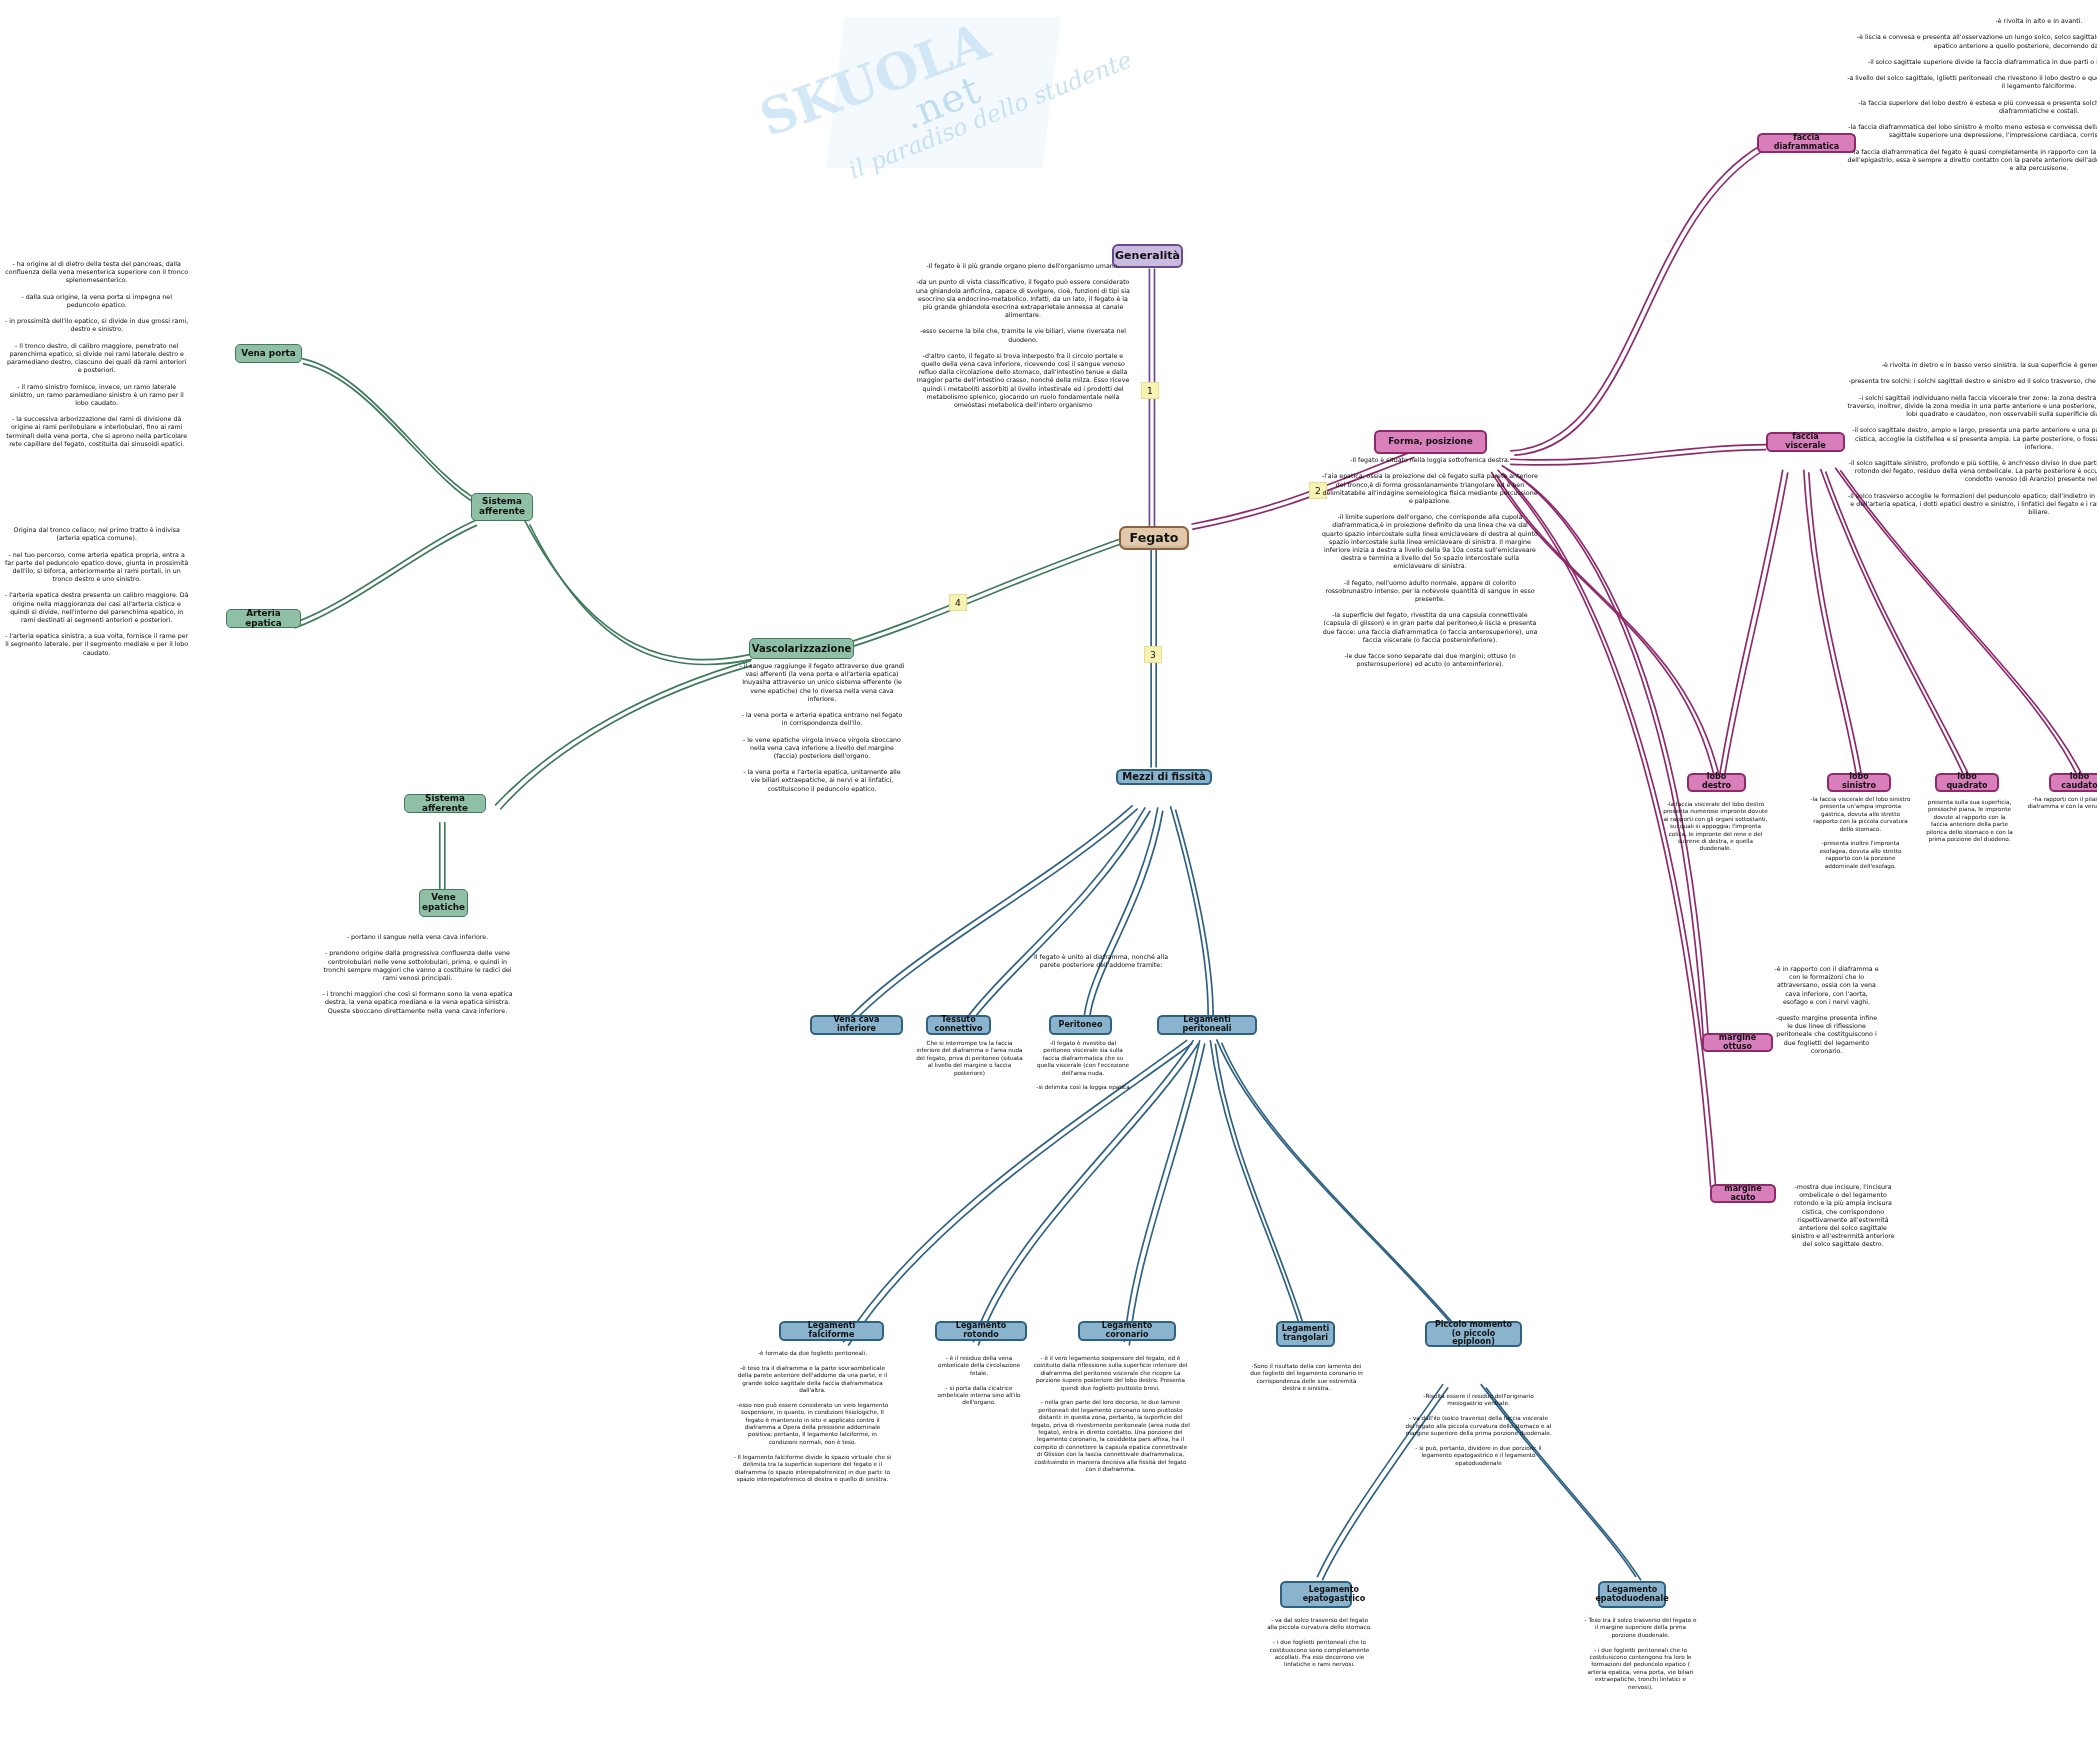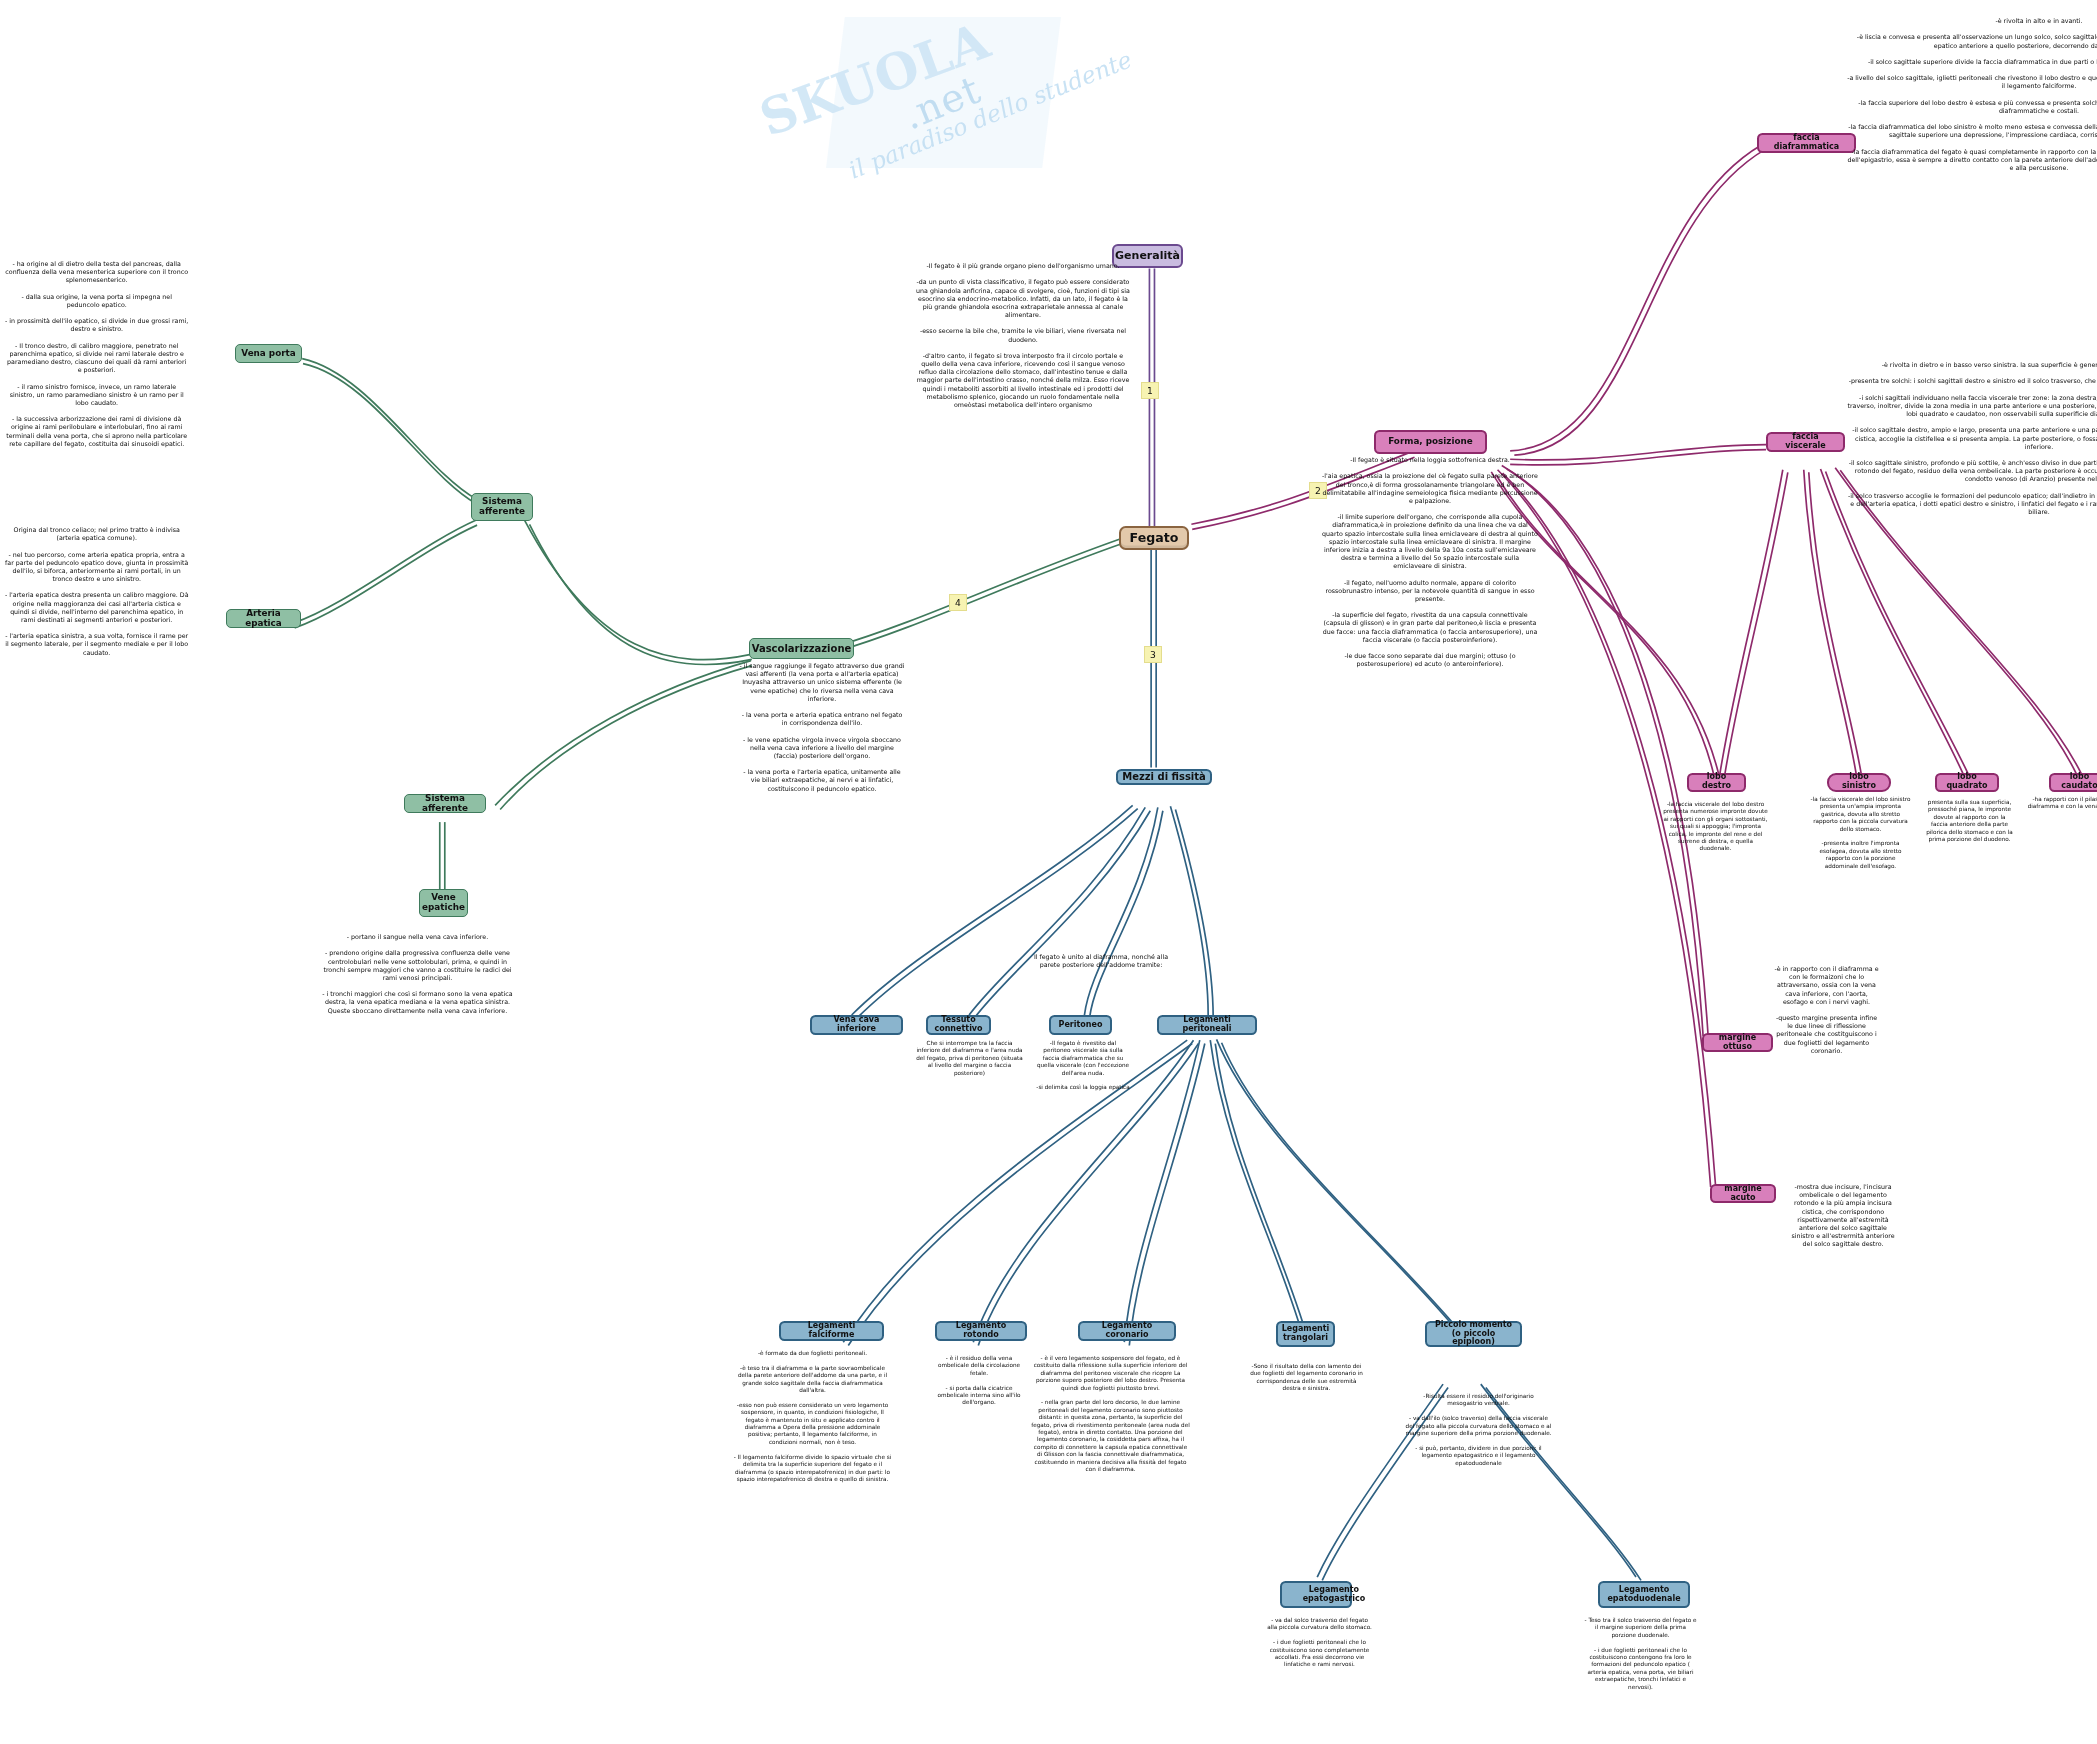--- a/index.html
+++ b/index.html
@@ -237,21 +237,21 @@
 
 -il solco sagittale destro, ampio e largo, presenta una parte anteriore e una parte posteriore. la parte anteriore o fossa cistica, accoglie la cistifellea e si presenta ampia. La parte posteriore, o fossa della vena cava, accoglie la vena cava inferiore.
 
 -il solco sagittale sinistro, profondo e più sottile, è anch'esso diviso in due parti. La parte anteriore contiene il legamento rotondo del fegato, residuo della vena ombelicale. La parte posteriore è occupata dal legamento venoso, residuo del condotto venoso (di Aranzio) presente nel feto.
 
 -il solco trasverso accoglie le formazioni del peduncolo epatico; dall'indietro in avanti, i rami di divisione della vena porta e dell'arteria epatica, i dotti epatici destro e sinistro, i linfatici del fegato e i rami nervosi del plesso epatico e del plesso biliare.</div>
 
   <div class="node n-pink-sm" style="left:1687px;top:773px;width:59px;height:18.5px;">lobo destro</div>
   <div class="txt t-xs" style="left:1663px;top:801px;width:105px;">-la faccia viscerale del lobo destro presenta numerose impronte dovute ai rapporti con gli organi sottostanti, sui quali si appoggia; l'impronta colica, le impronte del rene e del surrene di destra, e quella duodenale.</div>
 
-  <div class="node n-pink-sm" style="left:1827px;top:773px;width:64px;height:18.5px;border-radius:9px;">lobo sinistro</div>
+  <div class="node n-pink-sm" style="left:1827px;top:773px;width:64px;height:18.5px;">lobo sinistro</div>
   <div class="txt t-xs" style="left:1808px;top:796px;width:105px;">-la faccia viscerale del lobo sinistro presenta un'ampia impronta gastrica, dovuta allo stretto rapporto con la piccola curvatura dello stomaco.
 
 -presenta inoltre l'impronta esofagea, dovuta allo stretto rapporto con la porzione addominale dell'esofago.</div>
 
   <div class="node n-pink-sm" style="left:1935px;top:773px;width:64px;height:18.5px;">lobo quadrato</div>
   <div class="txt t-xs" style="left:1925px;top:799px;width:89px;">presenta sulla sua superficia, pressoché piana, le impronte dovute al rapporto con la faccia anteriore della parte pilorica dello stomaco e con la prima porzione del duodeno.</div>
 
   <div class="node n-pink-sm" style="left:2049px;top:773px;width:61px;height:18.5px;">lobo caudato</div>
   <div class="txt t-xs" style="left:2026px;top:796px;width:117px;">-ha rapporti con il pilastro destro del diaframma e con la vena cava inferiore.</div>
 
@@ -303,19 +303,19 @@
 
 - va dall'ilo (solco traverso) della faccia viscerale del fegato alla piccola curvatura dello stomaco e al margine superiore della prima porzione duodenale.
 
 - si può, pertanto, dividere in due porzioni: il legamento epatogastrico e il legamento epatoduodenale</div>
 
   <div class="node n-blue-sm" style="left:1280px;top:1581px;width:72px;height:27px;white-space:pre-line;padding-left:40px;">Legamento epatogastrico</div>
   <div class="txt t-xs" style="left:1267px;top:1617px;width:105px;">- va dal solco trasverso del fegato alla piccola curvatura dello stomaco.
 
 - i due foglietti peritoneali che lo costituiscono sono completamente accollati. Fra essi decorrono vie linfatiche e rami nervosi.</div>
 
-  <div class="node n-blue-sm" style="left:1598px;top:1581px;width:92px;height:27px;white-space:pre-line;">Legamento epatoduodenale</div>
+  <div class="node n-blue-sm" style="left:1598px;top:1581px;width:68px;height:27px;white-space:pre-line;">Legamento epatoduodenale</div>
   <div class="txt t-xs" style="left:1584px;top:1617px;width:113px;">- Teso tra il solco trasverso del fegato e il margine superiore della prima porzione duodenale.
 
 - i due foglietti peritoneali che lo costituiscono contengono fra loro le formazioni del peduncolo epatico ( arteria epatica, vena porta, vie biliari extraepatiche, tronchi linfatici e nervosi).</div>
 
 </div>
 
 
 </body></html>

